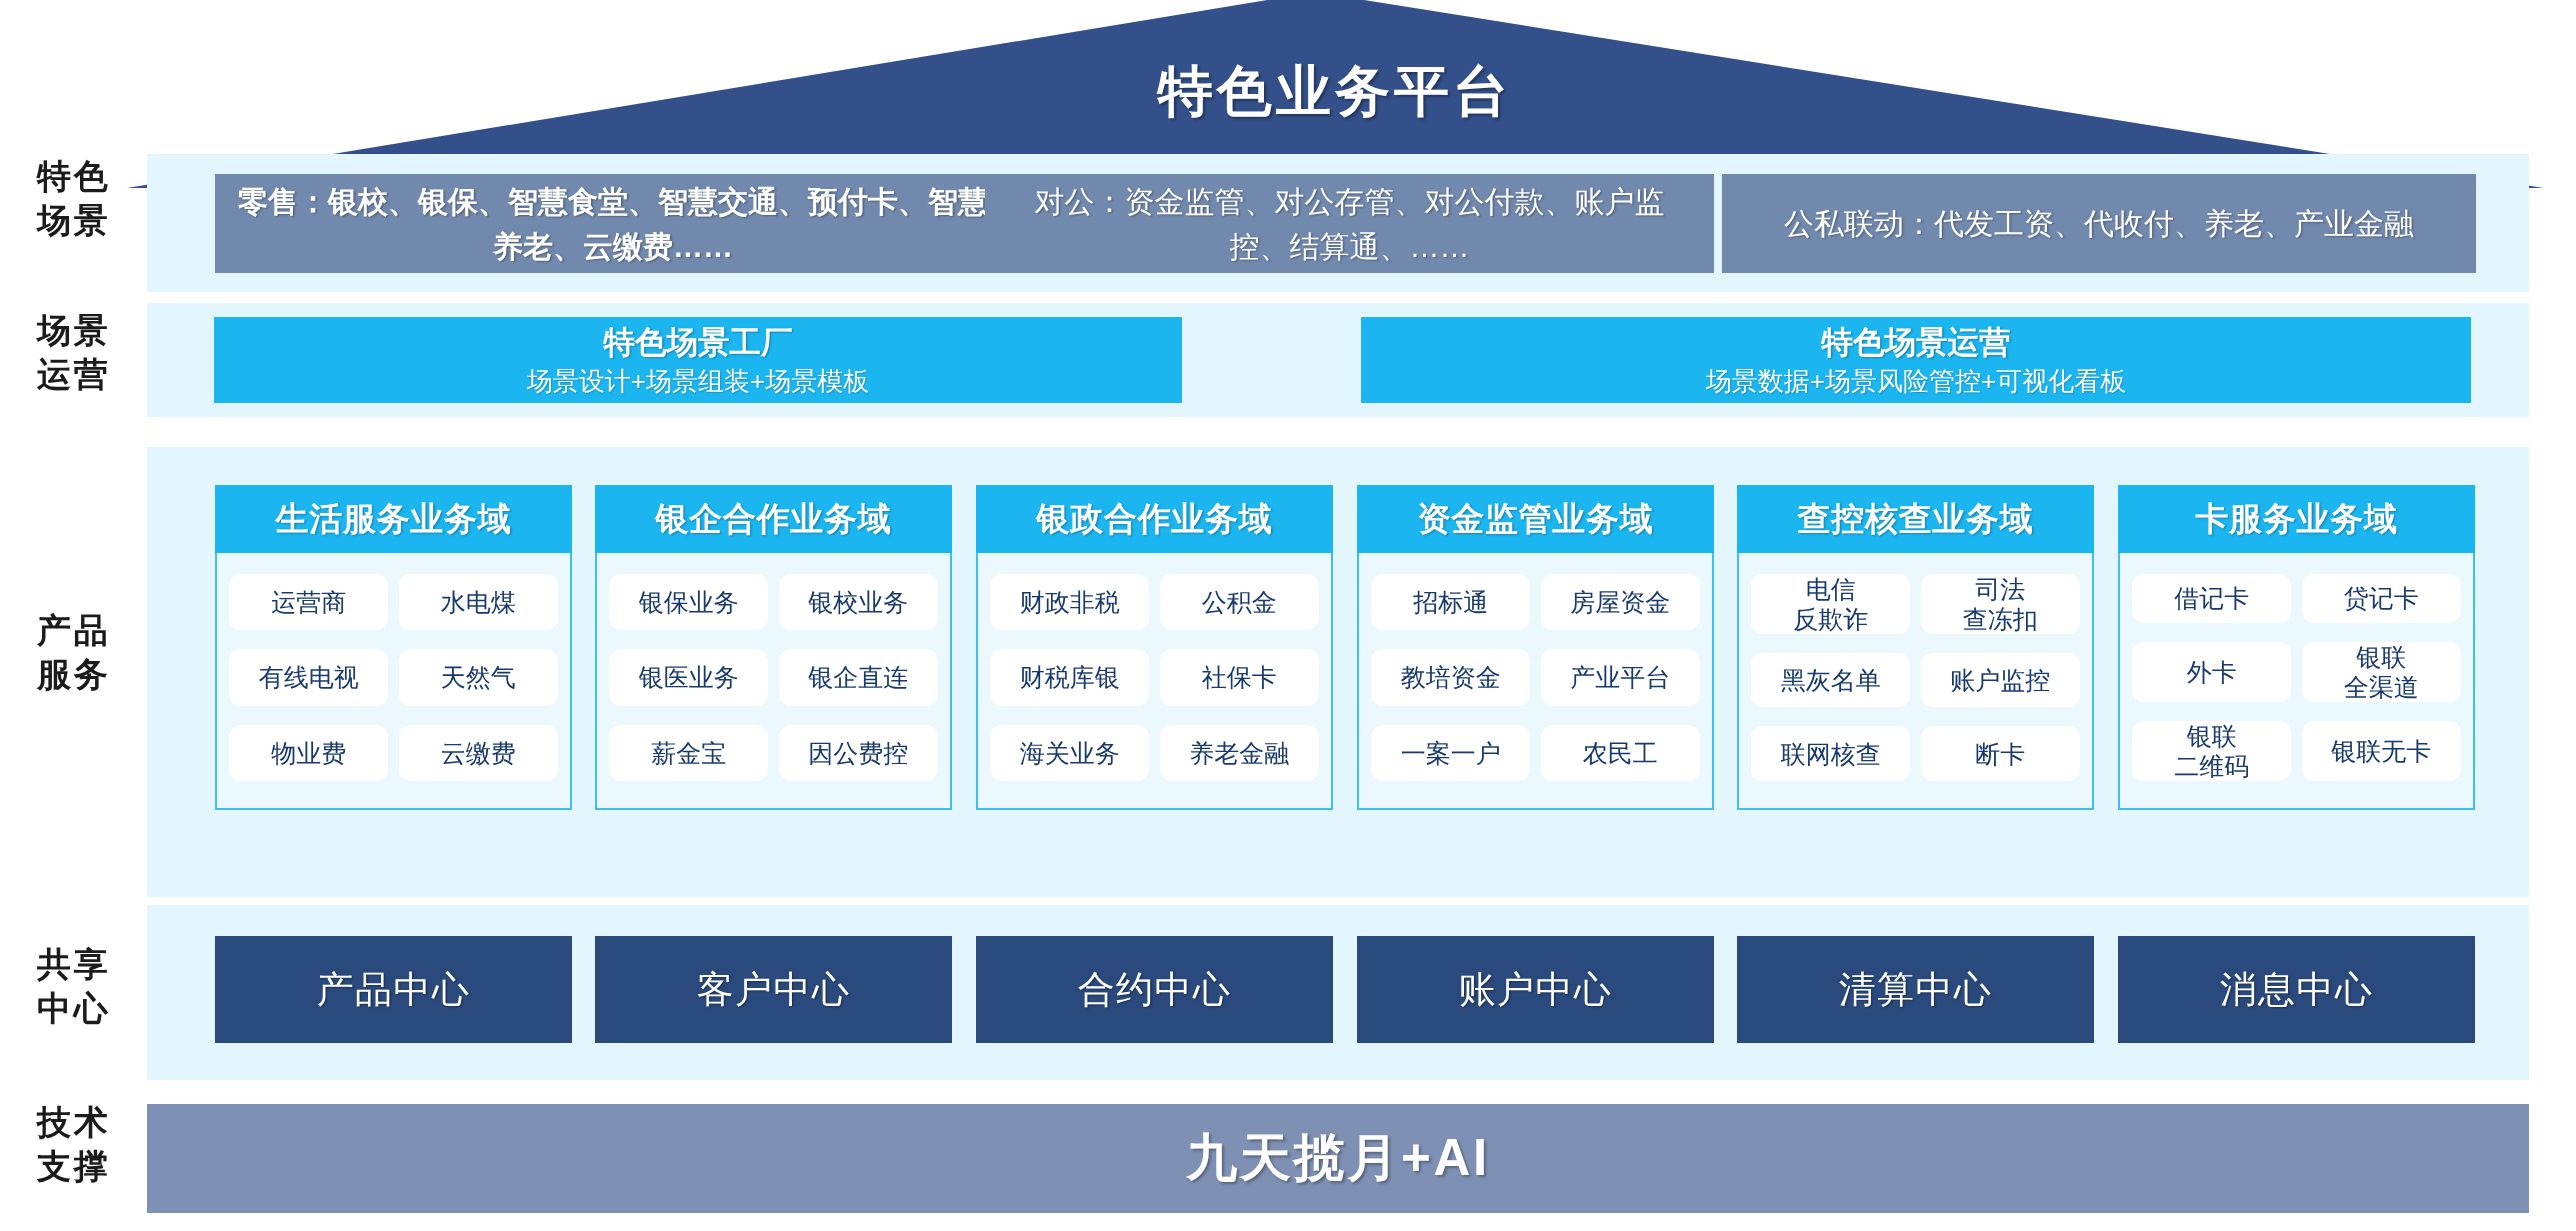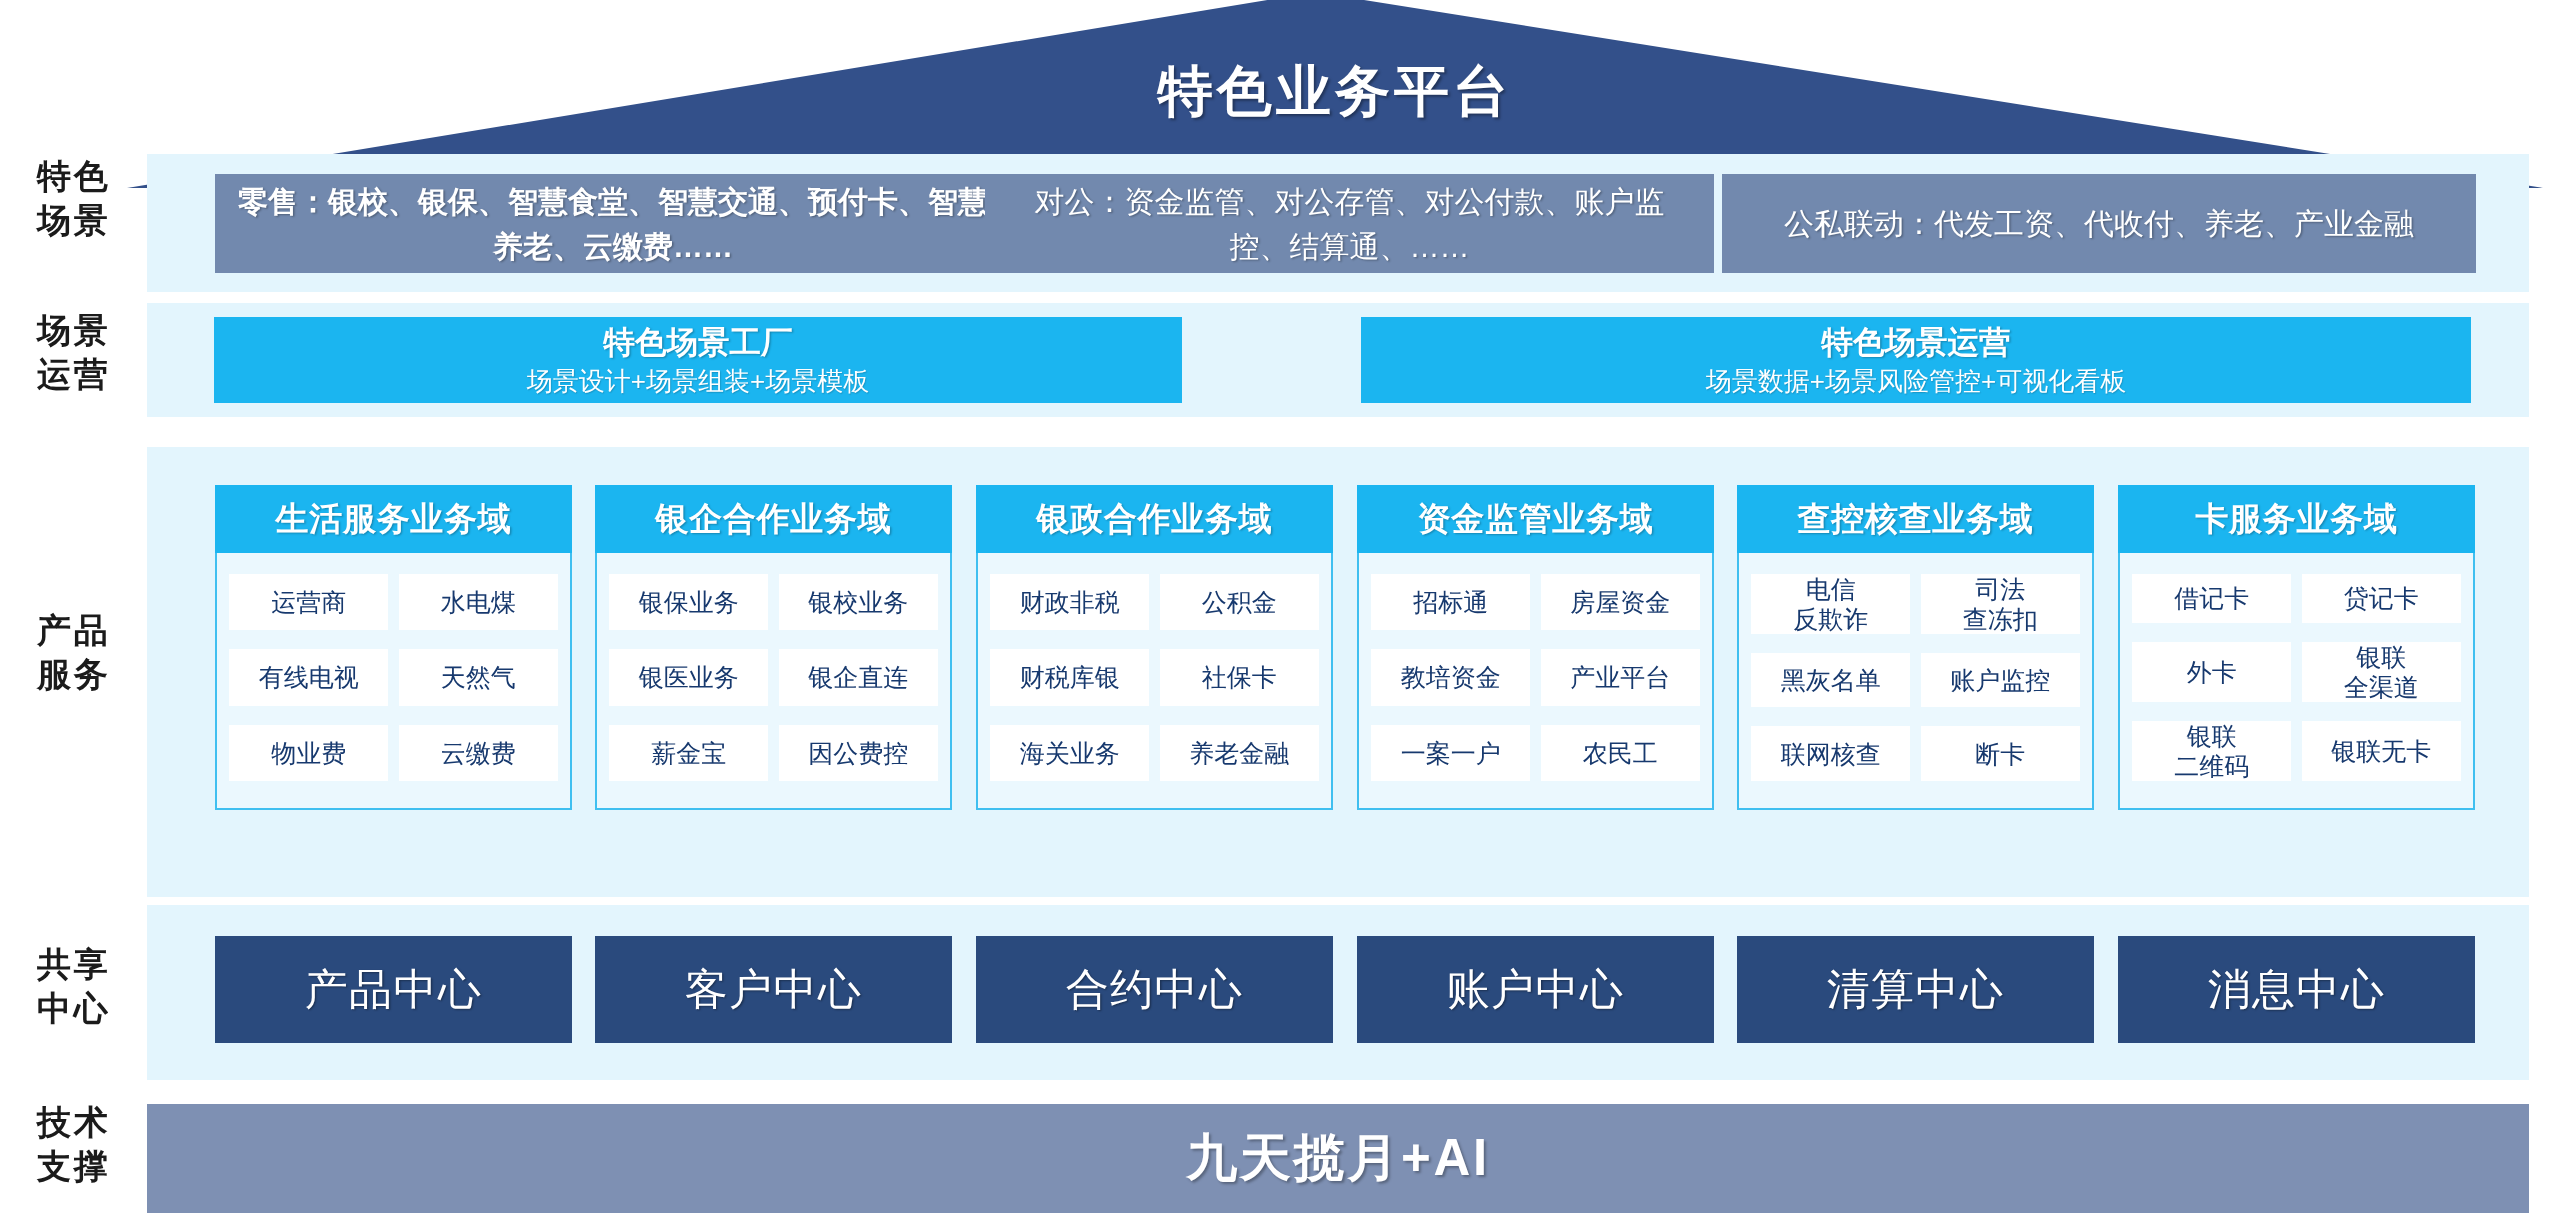--- a/index.html
+++ b/index.html
@@ -68,25 +68,26 @@
   .domain-body{
     height:257px;background:#EBF8FE;border:2.1px solid #3FBFF0;border-top:none;
     box-sizing:border-box;display:grid;
     grid-template-columns:1fr 1fr;grid-template-rows:repeat(3,1fr);
     gap:19px 11px;padding:20.5px 12.3px 27px 12.3px;
   }
   .cell{
     background:#ffffff;color:#17396E;font-size:25px;line-height:1.2;
     display:flex;align-items:center;justify-content:center;text-align:center;
     white-space:pre-line;
+    border-radius:12px;
   }
   
   .center-box{
     position:absolute;top:31px;width:357px;height:107px;background:#2A4A7D;
-    color:#ffffff;font-size:43px;display:flex;align-items:center;justify-content:center;
+    color:#ffffff;font-size:37px;display:flex;align-items:center;justify-content:center;
     text-shadow:1.4px 1.4px 2.1px rgba(0,0,0,0.35);letter-spacing:1.4px;text-align:right;
   }
   .c1{left:68px;}.c2{left:448px;}.c3{left:829px;}.c4{left:1210px;}.c5{left:1590px;}.c6{left:1971px;}
   
   .tech-bar{
     position:absolute;left:147px;top:1104px;width:2382px;height:109px;background:#7E90B3;
     color:#ffffff;font-size:51px;font-weight:bold;letter-spacing:2.7px;
     display:flex;align-items:center;justify-content:center;
     text-shadow:2.1px 2.1px 2.7px rgba(0,0,0,0.3);
   }

